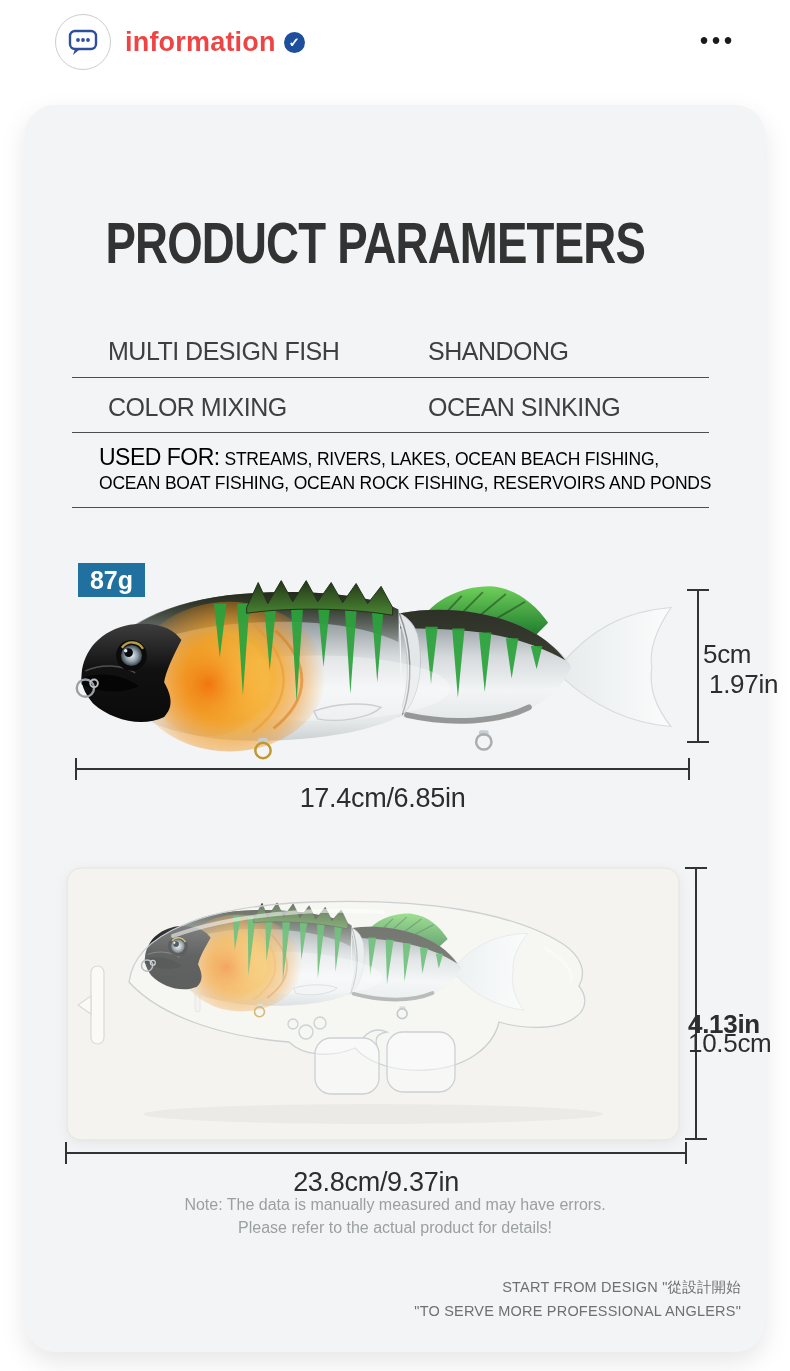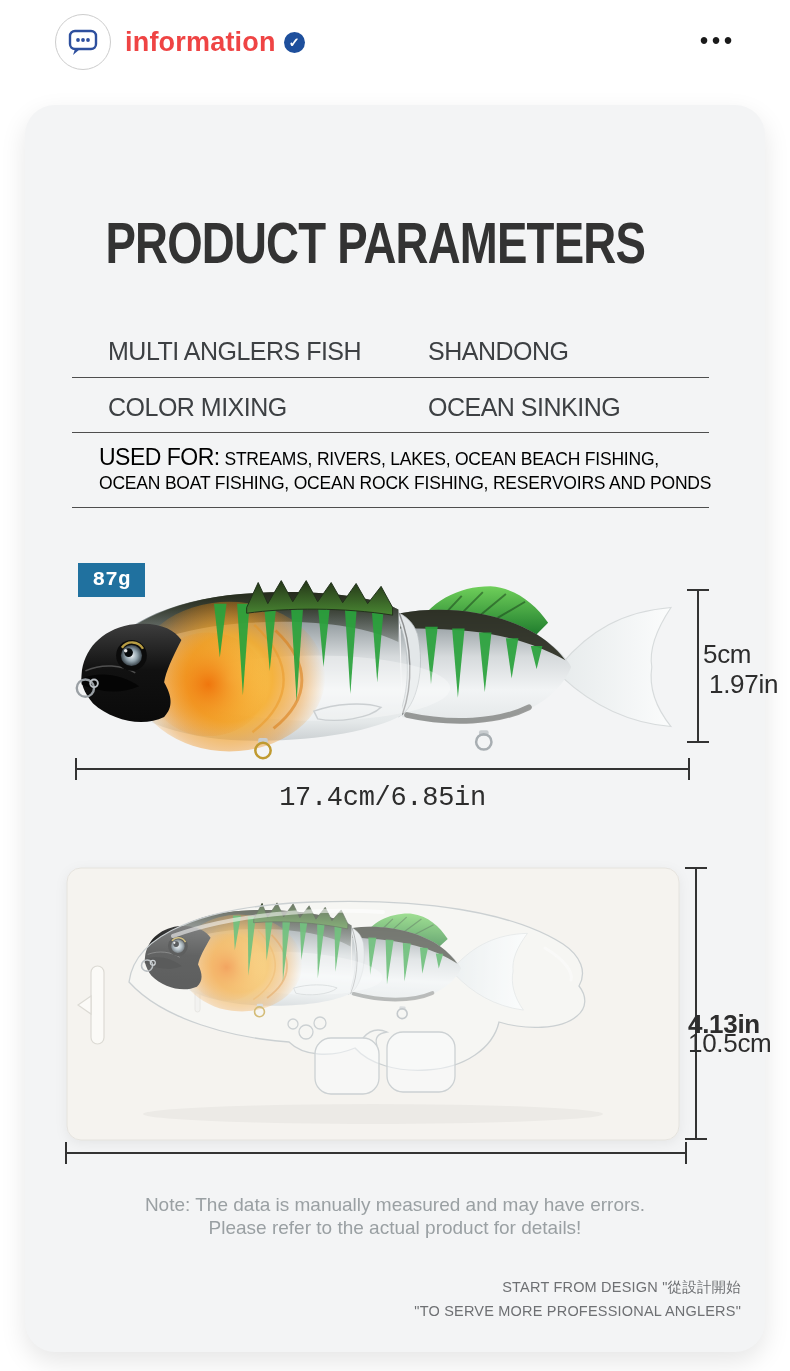--- a/index.html
+++ b/index.html
@@ -28,34 +28,34 @@
 
   .spec-row{position:absolute;left:0;width:100%;height:36px;font-size:25px;color:#3d4043;letter-spacing:-0.5px;}
   .spec-row .cell-l{position:absolute;left:83px;top:0;}
   .spec-row .cell-r{position:absolute;left:403px;top:0;}
   .sep{position:absolute;left:47px;width:637px;height:1px;background:#4e4e4e;}
   .used-for{position:absolute;left:74px;top:338px;width:616px;margin:0;color:#000000;
             font-size:17.5px;line-height:1.28;letter-spacing:-0.2px;}
   .used-for .uf-label{font-size:23px;letter-spacing:-0.5px;}
 
   .weight-badge{position:absolute;left:53px;top:458px;width:67px;height:34px;background:#20719f;
-                color:#fff;font-size:21px;font-weight:bold;text-align:center;line-height:34px;font-family:Liberation Mono, monospace;}
+                color:#fff;font-size:25px;font-weight:bold;text-align:center;line-height:34px;}
 
   
   .dimv .capt,.dimv .capb{position:absolute;left:0;width:22px;height:2px;background:#333;}
   .dimv .capt{top:0;} .dimv .capb{bottom:0;}
   .dimv .vline{position:absolute;left:10px;top:1px;bottom:1px;width:1.5px;background:#333;}
   .dimh .capl,.dimh .capr{position:absolute;top:0;width:2px;height:22px;background:#333;}
   .dimh .capl{left:0;} .dimh .capr{right:0;}
   .dimh .hline{position:absolute;left:1px;right:1px;top:10px;height:1.5px;background:#333;}
   .dim-label{color:#2d2d2d;font-size:26px;letter-spacing:-0.3px;}
-  .dim-label-c{color:#2d2d2d;font-size:27px;text-align:center;letter-spacing:-0.3px;font-family:Liberation Mono, monospace;}
+  .dim-label-c{color:#2d2d2d;font-size:27px;text-align:center;letter-spacing:-0.3px;}
 
   .note{position:absolute;left:0;top:1088px;width:100%;text-align:center;color:#9aa0a3;
-        font-size:19px;line-height:23px;}
+        font-size:16px;line-height:23px;}
   .footer{position:absolute;right:24px;top:1170px;text-align:right;color:#6e7073;
           font-size:14.5px;line-height:24px;letter-spacing:0.2px;}
 
   svg{display:block;}
   .pkg-svg{filter:drop-shadow(0 3px 6px rgba(0,0,0,0.06));}
 </style>
 </head>
 <body>
 
 <svg width="0" height="0" style="position:absolute" aria-hidden="true">
@@ -191,21 +191,21 @@
   </button>
 </div>
 
 <div class="card">
 
   <h1 class="title">
     <span class="condensed">PRODUCT PARAMETERS</span>
   </h1>
 
   <div class="spec-row" style="top:232px;">
-    <span class="cell-l">MULTI ANGLERS FISH</span>
+    <span class="cell-l">MULTI DESIGN FISH</span>
     <span class="cell-r">SHANDONG</span>
   </div>
   <div class="sep" style="top:272px;"></div>
   <div class="spec-row" style="top:288px;text-align:center;">
     <span class="cell-l">COLOR MIXING</span>
     <span class="cell-r">OCEAN SINKING</span>
   </div>
   <div class="sep" style="top:327px;"></div>
   <p class="used-for">
     <span class="uf-label">USED FOR:</span>
@@ -266,20 +266,21 @@
       <div class="capb"></div>
   </div>
   <div class="dim-label abs" style="left:663px;top:923px;">10.5cm</div>
   <div class="dim-label abs" style="left:663px;top:904px;font-weight:bold;">4.13in</div>
 
   <div class="dimh abs" style="left:40px;top:1037px;width:622px;height:24px;">
     <div class="capl"></div>
       <div class="hline"></div>
       <div class="capr"></div>
   </div>
+  <div class="dim-label-c abs" style="left:40px;top:1062px;width:622px;">23.8cm/9.37in</div>
 
   <div class="note">
     <div>Note: The data is manually measured and may have errors.</div>
     <div>Please refer to the actual product for details!</div>
   </div>
 
   <div class="footer">
     <div>START FROM DESIGN "從設計開始</div>
     <div>"TO SERVE MORE PROFESSIONAL ANGLERS"</div>
   </div>

